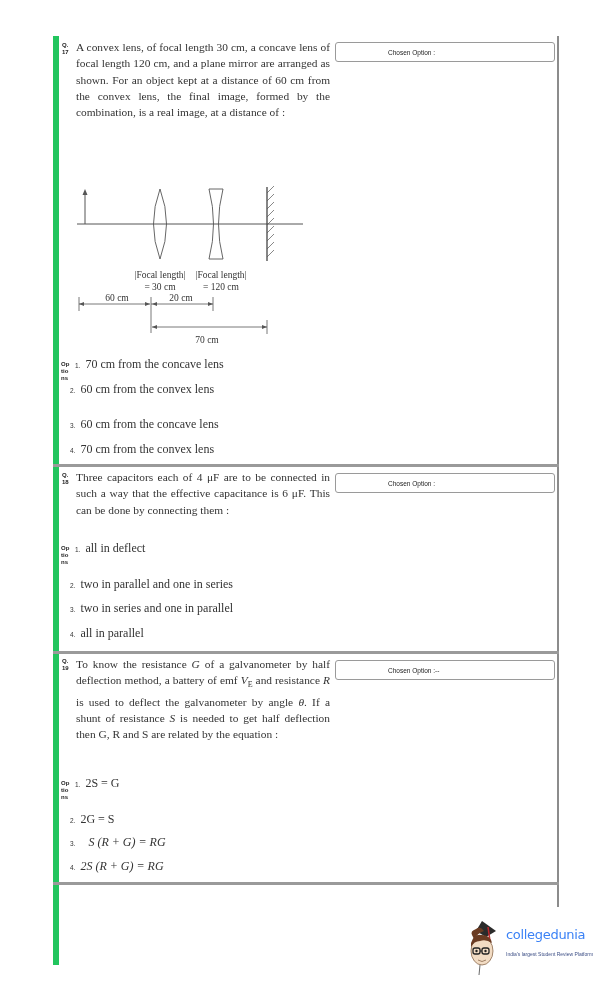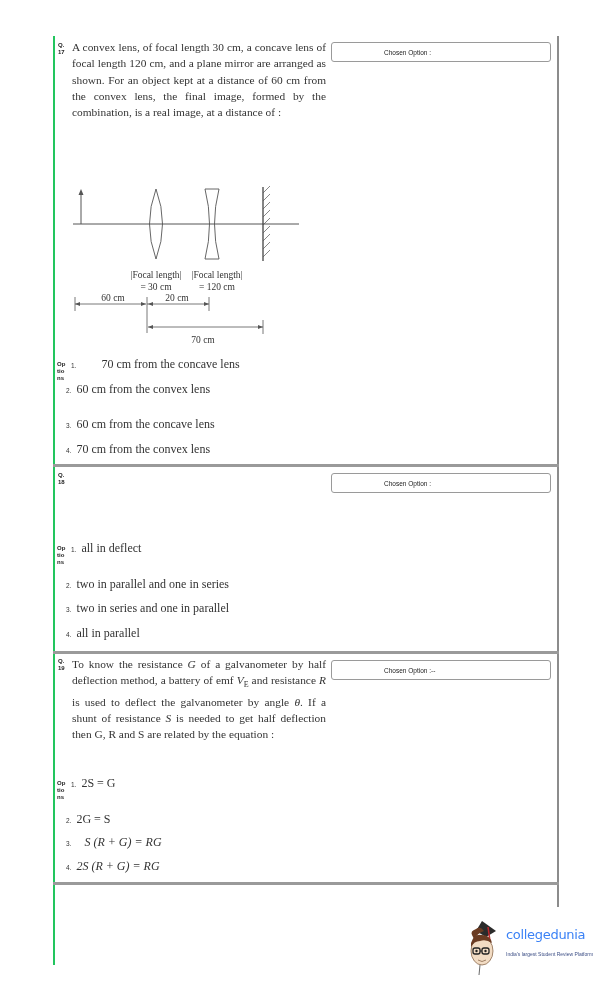--- a/index.html
+++ b/index.html
@@ -1,21 +1,21 @@
 <!DOCTYPE html>
 <html><head>
 <meta charset="utf-8">
 <style>
   html, body { margin: 0; padding: 0; background: #ffffff; }
   body { width: 612px; height: 1008px; position: relative; overflow: hidden;
          font-family: "DejaVu Serif", "Liberation Serif", serif; color: #2a2a2a; }
   .sheet-right-top { position: absolute; left: 557px; top: 36px; width: 2px; height: 428px; background: #8c8c8c; }
 
   .q-block { position: absolute; left: 53px; width: 506px; box-sizing: border-box;
-             border-left: 2px solid #22c55e; border-right: 2px solid #8c8c8c; }
+             border-left: 6px solid #22c55e; border-right: 2px solid #8c8c8c; }
   .q-sep { position: absolute; left: 53px; width: 506px; height: 3px; background: #9a9a9a; }
 
   .qnum { position: absolute; left: 3px; font-family: "Liberation Sans", sans-serif;
           font-weight: bold; font-size: 6px; line-height: 7px; color: #222; }
   .qtext { position: absolute; left: 17px; width: 254px; font-size: 11.4px; line-height: 16.3px;
            color: #333; text-align: justify; font-family: "Liberation Serif", serif; }
   .qtext i { font-style: italic; }
 
   .chosen { position: absolute; left: 276px; width: 220px; height: 20px; box-sizing: border-box;
             border: 1px solid #9a9a9a; border-radius: 3px; background: #fff;
@@ -101,21 +101,21 @@
     <polygon points="196,156 191,154 191,158" fill="#555"></polygon>
     <line x1="196" y1="149" x2="196" y2="163" stroke="#555" stroke-width="0.8"></line>
     <text x="136" y="172" text-anchor="middle" font-family="Liberation Serif, serif" font-size="9.5" fill="#333">70 cm</text>
   </svg>
 
   <div class="opt-label" style="top:325px;">
     <div>Op</div>
     <div>tio</div>
     <div>ns</div>
   </div>
-  <div class="opt" style="top:321px;left:16px;gap:20px;">
+  <div class="opt" style="top:321px;left:16px;">
     <span class="num">1.</span>
     <span class="txt">70 cm from the concave lens</span>
   </div>
   <div class="opt" style="top:346px;">
     <span class="num">2.</span>
     <span class="txt">60 cm from the convex lens</span>
   </div>
   <div class="opt" style="top:381px;">
     <span class="num">3.</span>
     <span class="txt">60 cm from the concave lens</span>
@@ -125,20 +125,21 @@
     <span class="txt">70 cm from the convex lens</span>
   </div>
 </div>
 <div class="q-sep" style="top:464px;"></div>
 
 <div class="q-block" style="top:467px;height:184px;">
   <div class="qnum" style="top:5px;">
     <div>Q.</div>
     <div>18</div>
   </div>
+  <div class="qtext" style="top:2px;">Three capacitors each of 4 μF are to be connected in such a way that the effective capacitance is 6 μF. This can be done by connecting them :</div>
   <div class="chosen" style="top:6px;">Chosen Option :</div>
   <div class="opt-label" style="top:78px;">
     <div>Op</div>
     <div>tio</div>
     <div>ns</div>
   </div>
   <div class="opt" style="top:74px;left:16px;">
     <span class="num">1.</span>
     <span class="txt">all in deflect</span>
   </div>

